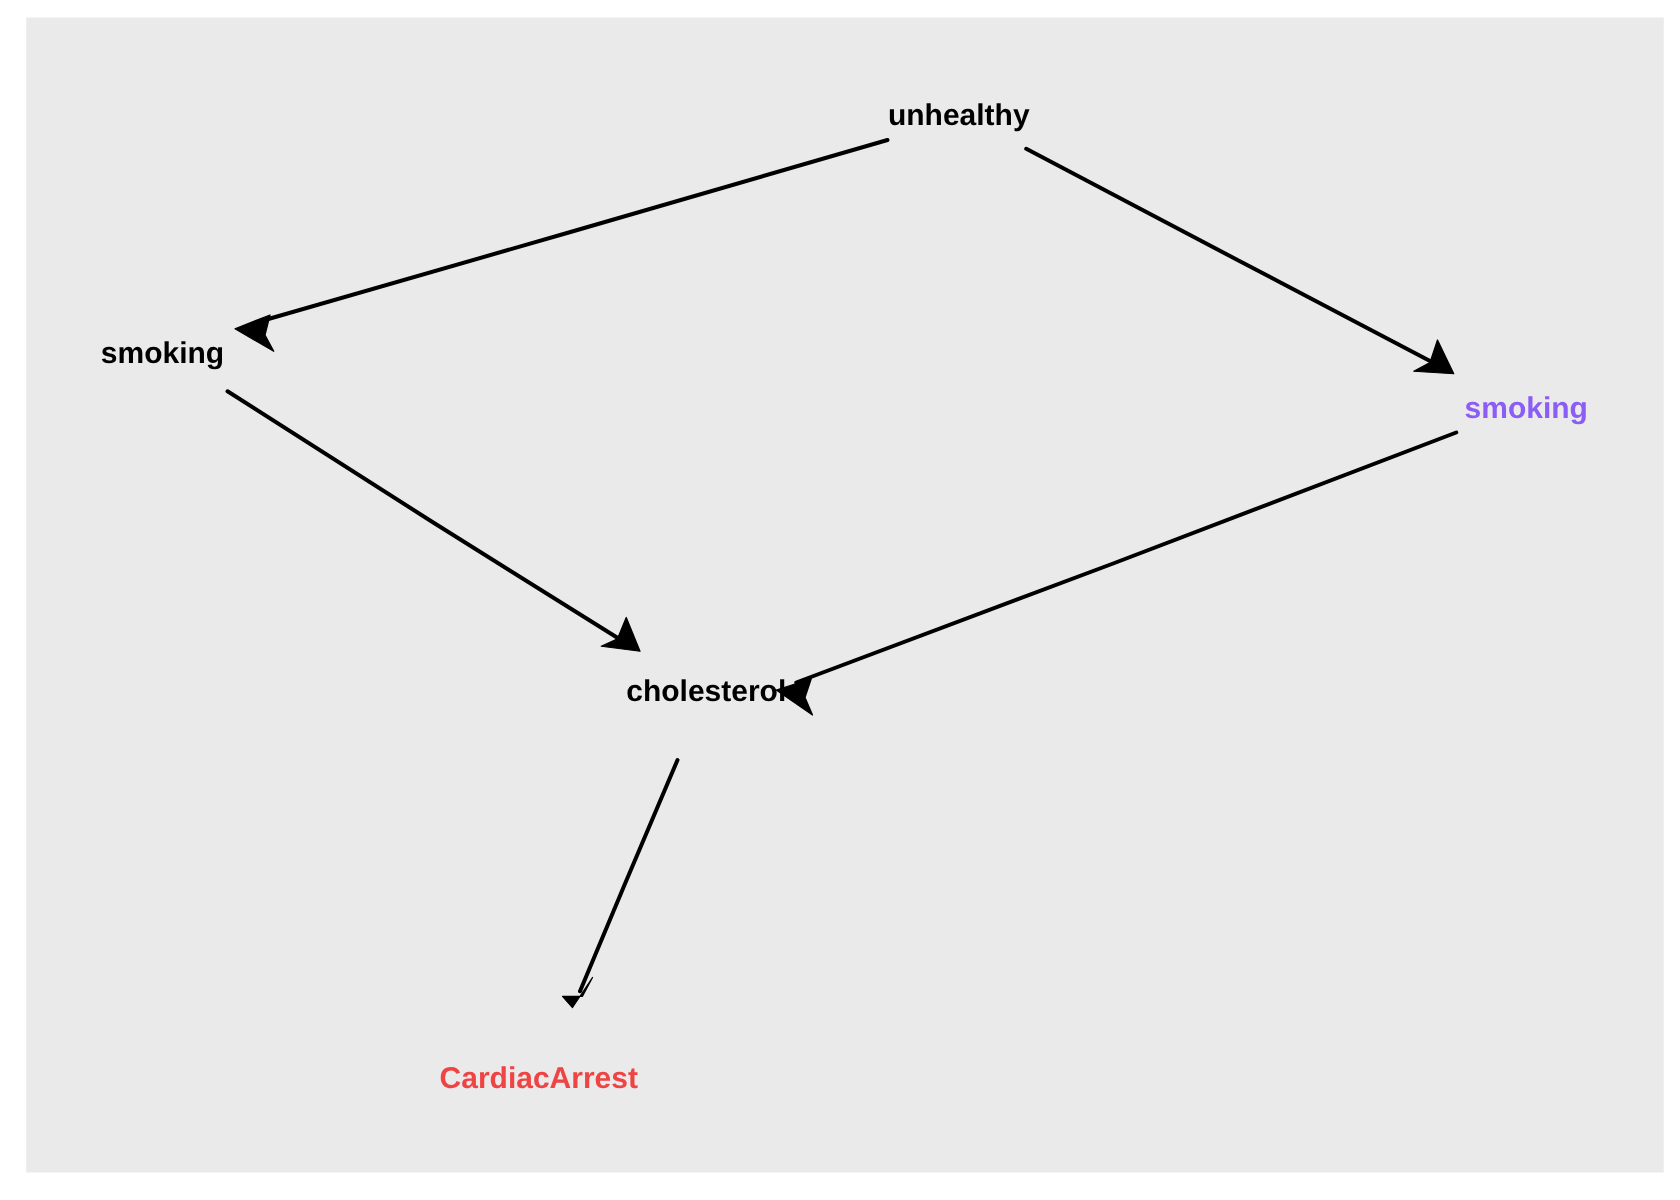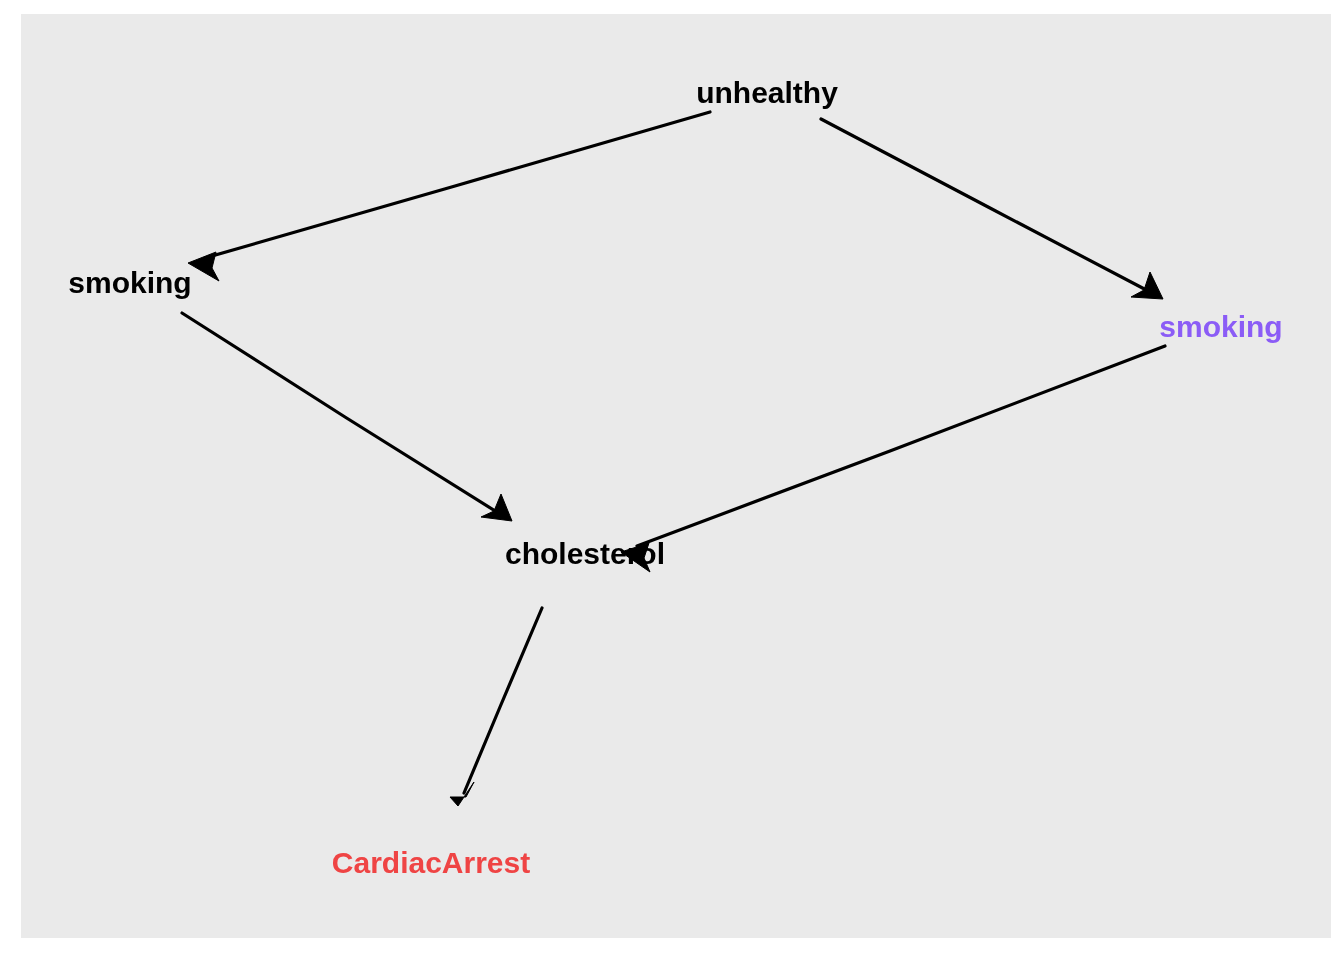--- a/index.html
+++ b/index.html
@@ -28,21 +28,21 @@
     left: 0;
     top: 0;
     width: 1344px;
     height: 960px;
     pointer-events: none;
   }
   .node-label {
     position: absolute;
     font-family: "Liberation Sans", sans-serif;
     font-weight: bold;
-    font-size: 30px;
+    font-size: 24px;
     line-height: 1;
     color: #000000;
     white-space: nowrap;
     transform: translate(-50%, -50%);
     letter-spacing: 0px;
   }
   .edge-line {
     fill: none;
     stroke: #000000;
     stroke-width: 3.2;
@@ -83,17 +83,17 @@
       <g>
         <path class="edge-line" d="M 542,608 L 500,707 L 464,793" stroke="#000000"></path>
         <path class="edge-head" d="M 458,806 L 474,782 L 466,797 L 450,797 Z" fill="#000000" stroke="#000000"></path>
       </g>
     </svg>
 
   <div id="labels-layer">
       <div class="node-label" style="left: 767px; top: 93px; color: rgb(0, 0, 0);">unhealthy</div>
       <div class="node-label" style="left: 130px; top: 283px; color: rgb(0, 0, 0);">smoking</div>
       <div class="node-label" style="left: 1221px; top: 327px; color: #8b5cf6;">smoking</div>
-      <div class="node-label" style="left: 565px; top: 554px; color: rgb(0, 0, 0); margin-left: 20px;">cholesterol</div>
+      <div class="node-label" style="left: 565px; top: 554px; color: rgb(0, 0, 0);">cholesterol</div>
       <div class="node-label" style="left: 431px; top: 863px; color: #ef4444;">CardiacArrest</div>
     </div>
 
 </div>
 
 </body></html>

